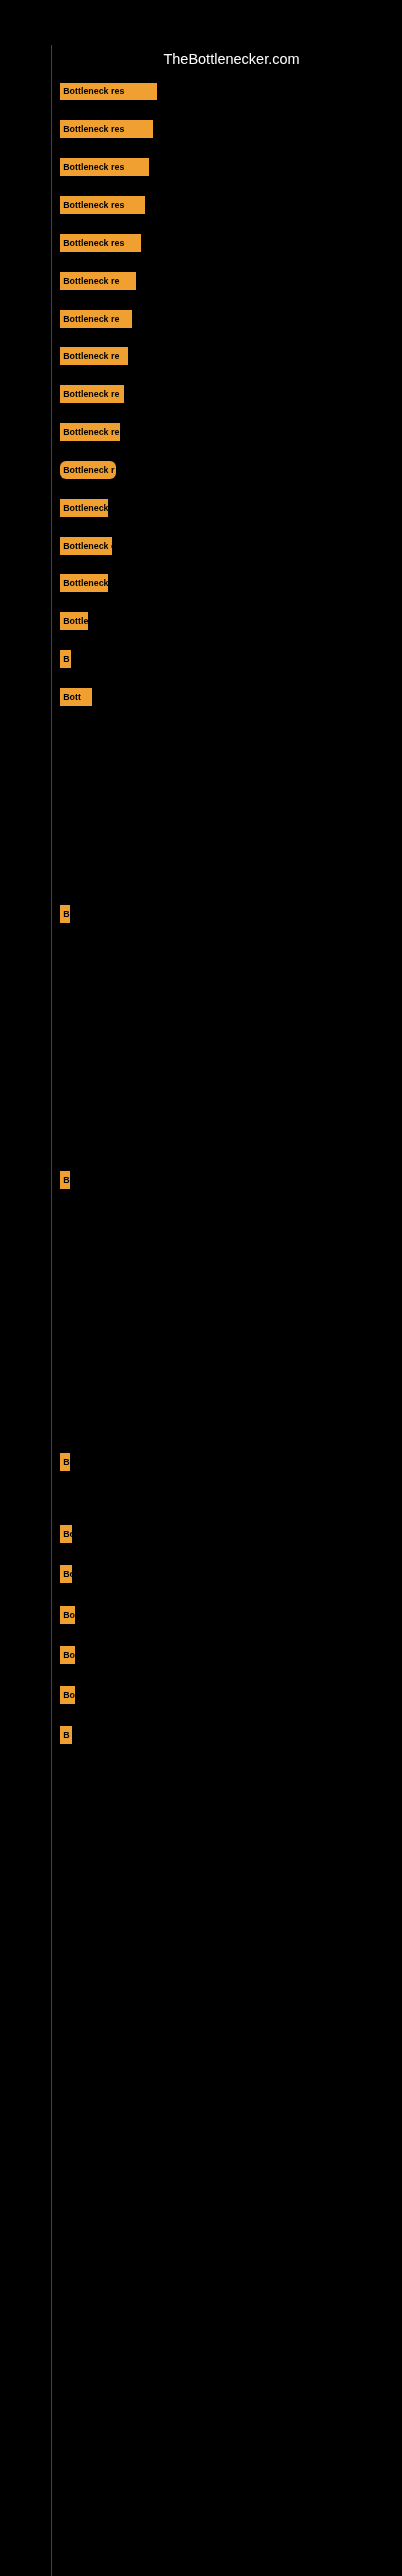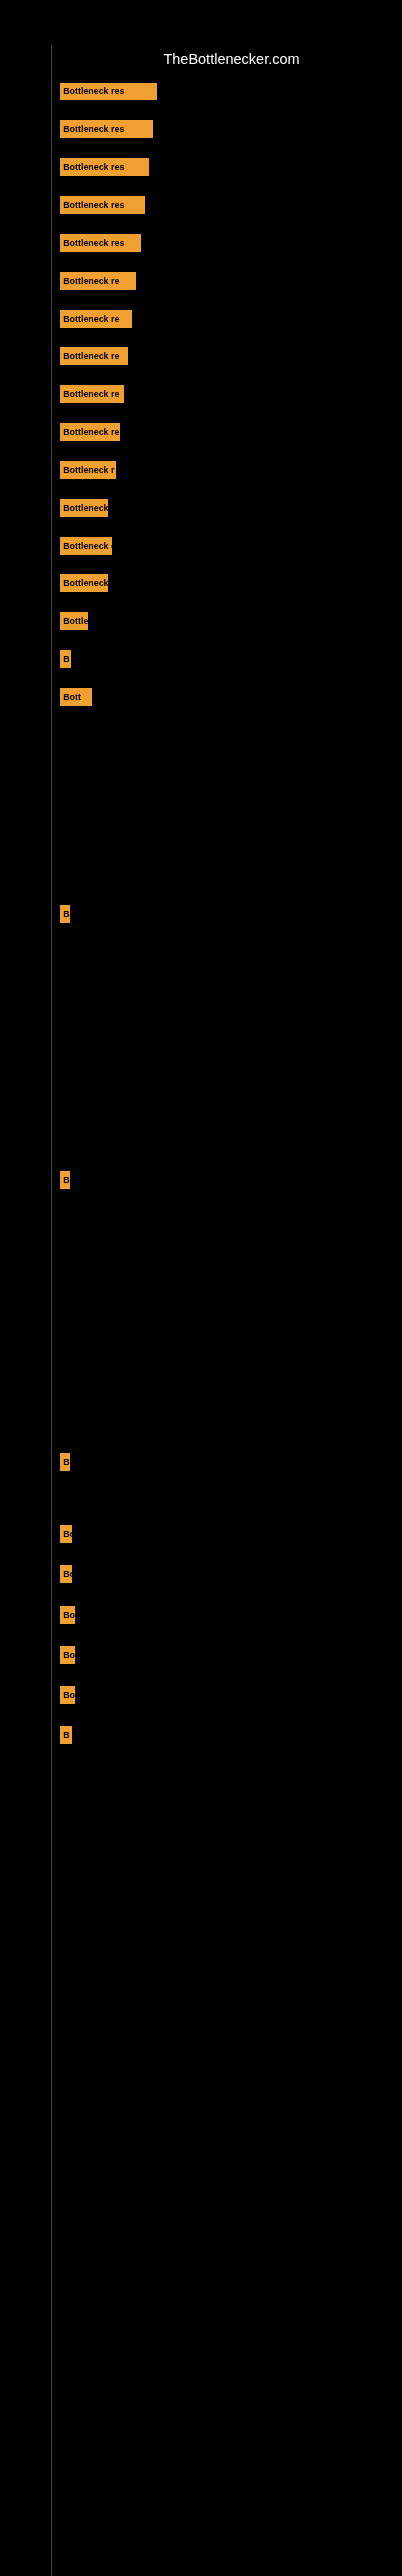--- a/index.html
+++ b/index.html
@@ -79,21 +79,21 @@
     <div class="bar-container" style="top: 287px; left: 0px;">
       <div class="bar-label" style="width: 68px;">Bottleneck re</div>
     </div>
     <div class="bar-container" style="top: 325px; left: 0px;">
       <div class="bar-label" style="width: 64px;">Bottleneck re</div>
     </div>
     <div class="bar-container" style="top: 363px; left: 0px;">
       <div class="bar-label" style="width: 60px;">Bottleneck re</div>
     </div>
     <div class="bar-container" style="top: 401px; left: 0px;">
-      <div class="bar-label" style="width: 56px;">Bottleneck r</div>
+      <div class="bar-label" style="width: 56px; border-radius: 6px;">Bottleneck r</div>
     </div>
     <div class="bar-container" style="top: 439px; left: 0px;">
       <div class="bar-label" style="width: 48px;">Bottleneck</div>
     </div>
     <div class="bar-container" style="top: 477px; left: 0px;">
       <div class="bar-label" style="width: 52px;">Bottleneck c</div>
     </div>
     <div class="bar-container" style="top: 514px; left: 0px;">
       <div class="bar-label" style="width: 48px;">Bottleneck</div>
     </div>

